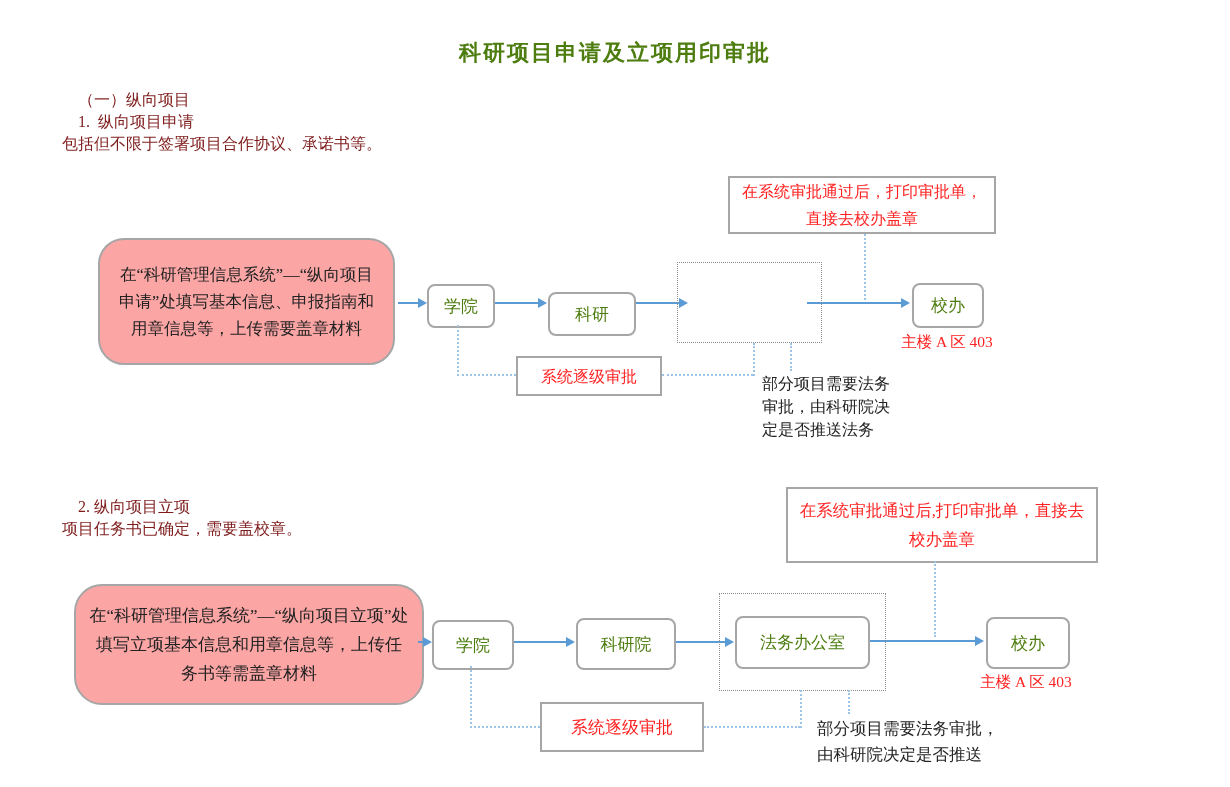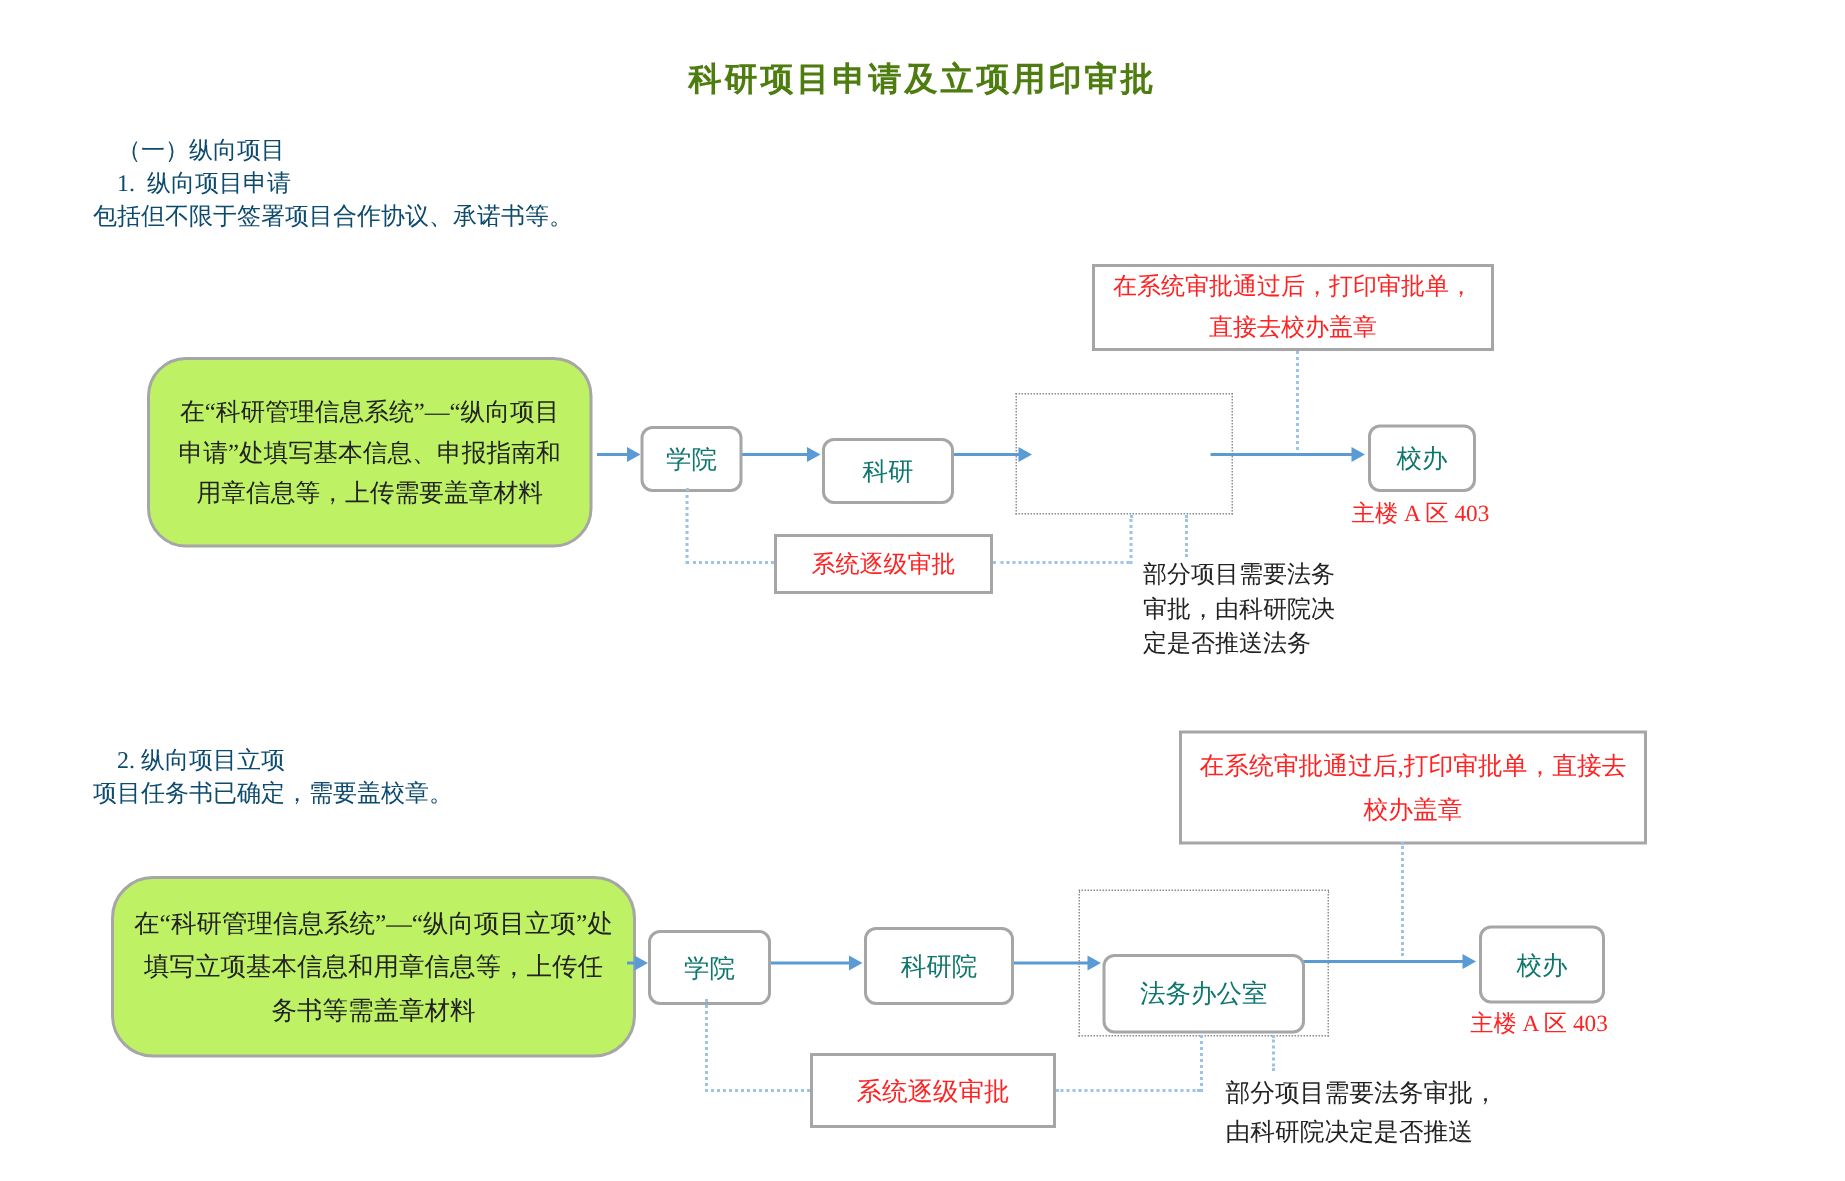--- a/index.html
+++ b/index.html
@@ -1,24 +1,24 @@
 <!DOCTYPE html>
 <html><head>
 <meta charset="utf-8">
 <style>
   html,body{margin:0;padding:0;background:#fff;}
   .canvas{position:relative;width:1230px;height:787px;background:#ffffff;overflow:hidden;
           font-family:"Liberation Serif","DejaVu Serif",serif;color:#1a1a1a;}
   .title{position:absolute;left:0;top:38px;width:100%;text-align:center;
          font-size:22px;font-weight:bold;letter-spacing:2px;color:#4d7c0f;}
-  .textline{position:absolute;font-size:16px;white-space:pre;color:#0c4a6e;}
+  .textline{position:absolute;font-size:16px;white-space:pre;color:#7f1d1d;}
   .node{position:absolute;display:flex;align-items:center;justify-content:center;
-        border:2px solid #a6a6a6;border-radius:8px;background:#fff;font-size:17px;color:#0f766e;}
+        border:2px solid #a6a6a6;border-radius:8px;background:#fff;font-size:17px;color:#4d7c0f;}
   .startbox{position:absolute;display:flex;align-items:center;justify-content:center;
-        border:2px solid #a6a6a6;background:#bef264;text-align:center;color:#222;
+        border:2px solid #a6a6a6;background:#fca5a5;text-align:center;color:#222;
         font-size:16.5px;line-height:27px;padding:6px 12px;box-sizing:border-box;}
   .notebox{position:absolute;display:flex;align-items:center;justify-content:center;
         border:2px solid #a6a6a6;background:#fff;text-align:center;
         font-size:16px;line-height:27px;padding:2px 10px;box-sizing:border-box;color:#ff2222;}
   .dashedrect{position:absolute;border:1.5px dotted #8c8c8c;background:transparent;}
   .redtext{position:absolute;color:#ff2222;font-size:15.5px;text-align:center;white-space:pre;}
   .plaintext{position:absolute;font-size:16px;line-height:23px;color:#222;}
   .harrow{position:absolute;height:2px;background:#5b9bd5;}
   .harrow::after{content:"";position:absolute;right:-8px;top:-4px;width:0;height:0;
         border-left:9px solid #5b9bd5;border-top:5px solid transparent;border-bottom:5px solid transparent;}
@@ -72,21 +72,21 @@
   <div class="startbox" style="left:74px;top:584px;width:350px;height:121px;border-radius:28px;font-size:17px;line-height:29px;">在“科研管理信息系统”—“纵向项目立项”处填写立项基本信息和用章信息等，上传任务书等需盖章材料</div>
 
   <div class="harrow" style="left:418px;top:641px;width:6px;"></div>
   <div class="harrow" style="left:512px;top:641px;width:55px;"></div>
   <div class="harrow" style="left:674px;top:641px;width:52px;"></div>
   <div class="harrow" style="left:868px;top:640px;width:108px;"></div>
 
   <div class="node" style="left:432px;top:620px;width:78px;height:46px;">学院</div>
   <div class="node" style="left:576px;top:618px;width:96px;height:48px;">科研院</div>
   <div class="dashedrect" style="left:719px;top:593px;width:165px;height:96px;"></div>
-  <div class="node" style="left:735px;top:616px;width:131px;height:49px;margin-top:20px;">法务办公室</div>
+  <div class="node" style="left:735px;top:616px;width:131px;height:49px;">法务办公室</div>
   <div class="node" style="left:986px;top:617px;width:80px;height:48px;">校办</div>
 
   <div class="redtext" style="left:968px;top:672px;width:116px;">主楼 A 区 403</div>
 
   <div class="dot-v" style="left:470px;top:666px;height:62px;"></div>
   <div class="dot-h" style="left:470px;top:726px;width:70px;"></div>
   <div class="notebox" style="left:540px;top:702px;width:164px;height:50px;font-size:17px;">系统逐级审批</div>
   <div class="dot-h" style="left:704px;top:726px;width:96px;"></div>
   <div class="dot-v" style="left:800px;top:690px;height:38px;"></div>
   <div class="dot-v" style="left:848px;top:690px;height:24px;"></div>

